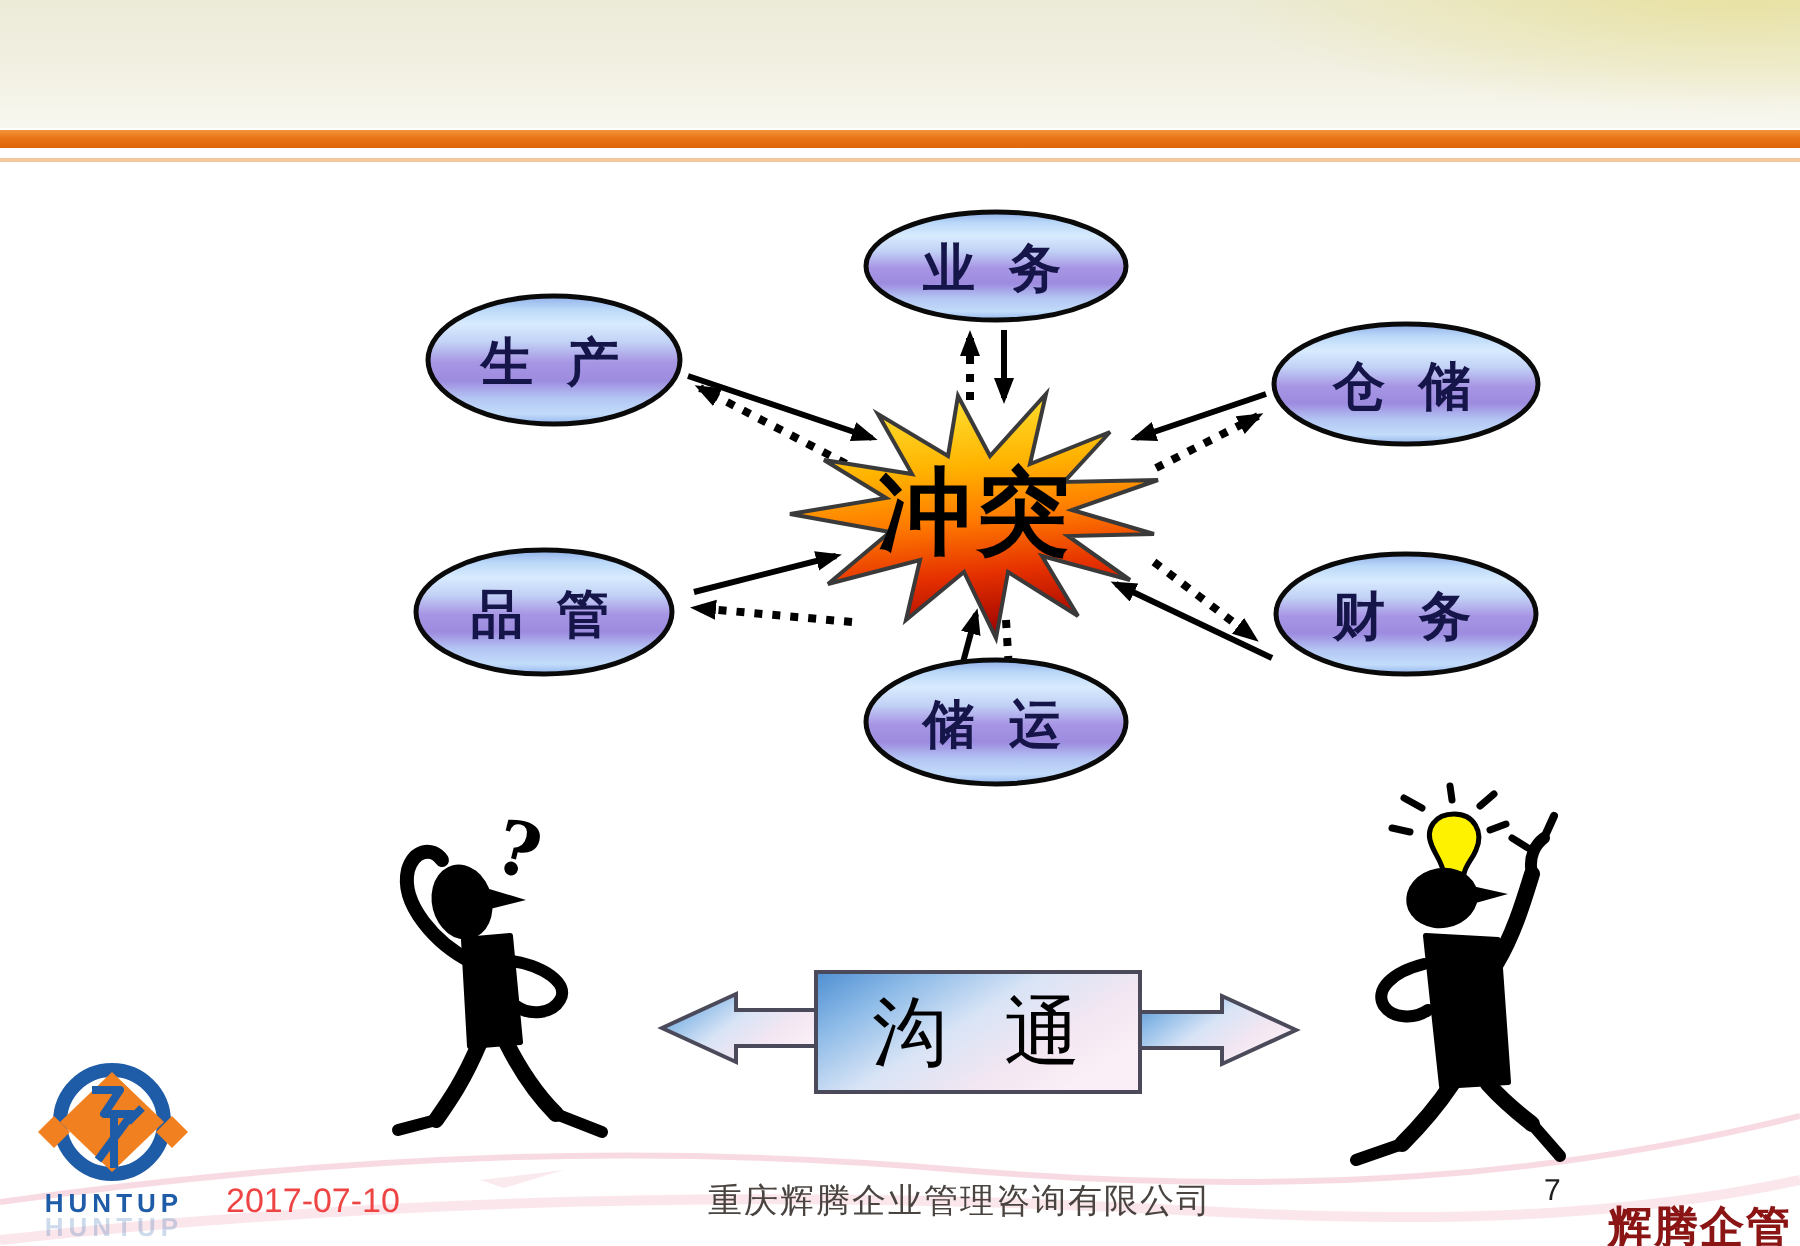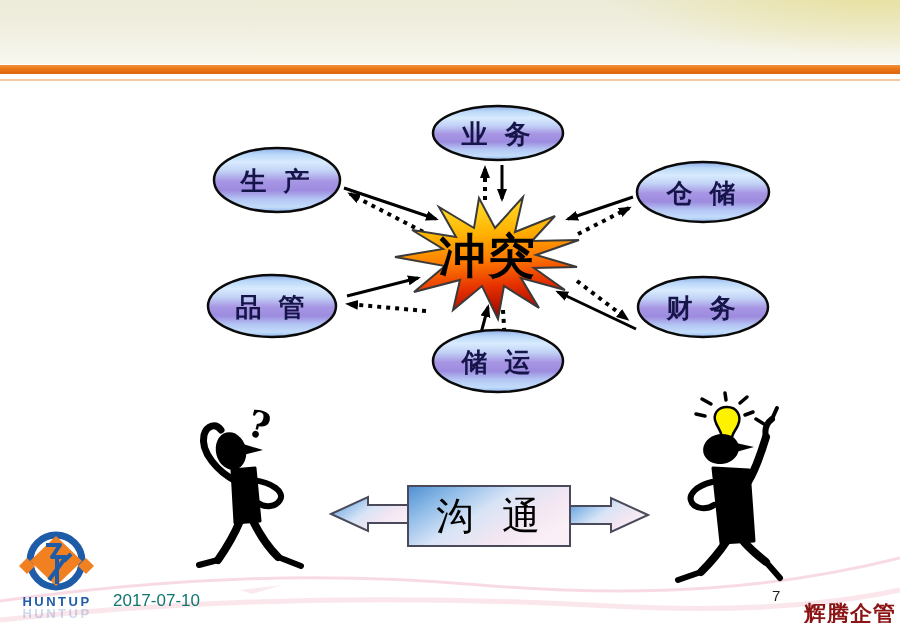--- a/index.html
+++ b/index.html
@@ -37,21 +37,21 @@
   }
   .qmark{
     font-family:"DejaVu Serif","Liberation Serif",serif;
     font-size:37px;font-weight:600;fill:#000;
   }
   .logo-word{
     font-family:"Liberation Sans","DejaVu Sans",sans-serif;
     font-size:13px;font-weight:700;fill:#1E5CA8;letter-spacing:2.5px;
   }
   .footer-date{
-    position:absolute;left:113px;top:591px;font-size:17px;color:#0f766e;
+    position:absolute;left:113px;top:591px;font-size:17px;color:#ef4444;
     font-family:"Liberation Sans","DejaVu Sans",sans-serif;
   }
   .footer-company{
     position:absolute;left:354px;top:589px;font-size:17px;color:#4a4440;
     font-family:"DejaVu Serif","Liberation Serif",serif;letter-spacing:1px;
   }
   .page-number{
     position:absolute;left:772px;top:587px;font-size:15px;color:#1c1c1c;
     font-family:"Liberation Sans","DejaVu Sans",sans-serif;
   }
@@ -214,16 +214,17 @@
         <path d="M46,545 L60,545 L52,557 L66,557 L49,580"></path>
         <path d="M57,559 L57,584"></path>
         <path d="M64,561 L71,554"></path>
       </g>
       <text class="logo-word" x="57" y="606" text-anchor="middle">HUNTUP</text>
       <text class="logo-word" x="57" y="618" text-anchor="middle" opacity="0.22">HUNTUP</text>
     </g>
   </svg>
 
   <div class="footer-date">2017-07-10</div>
+  <div class="footer-company">重庆辉腾企业管理咨询有限公司</div>
   <div class="page-number">7</div>
   <div class="brand-watermark">辉腾企管</div>
 
 </div>
 
 </body></html>

